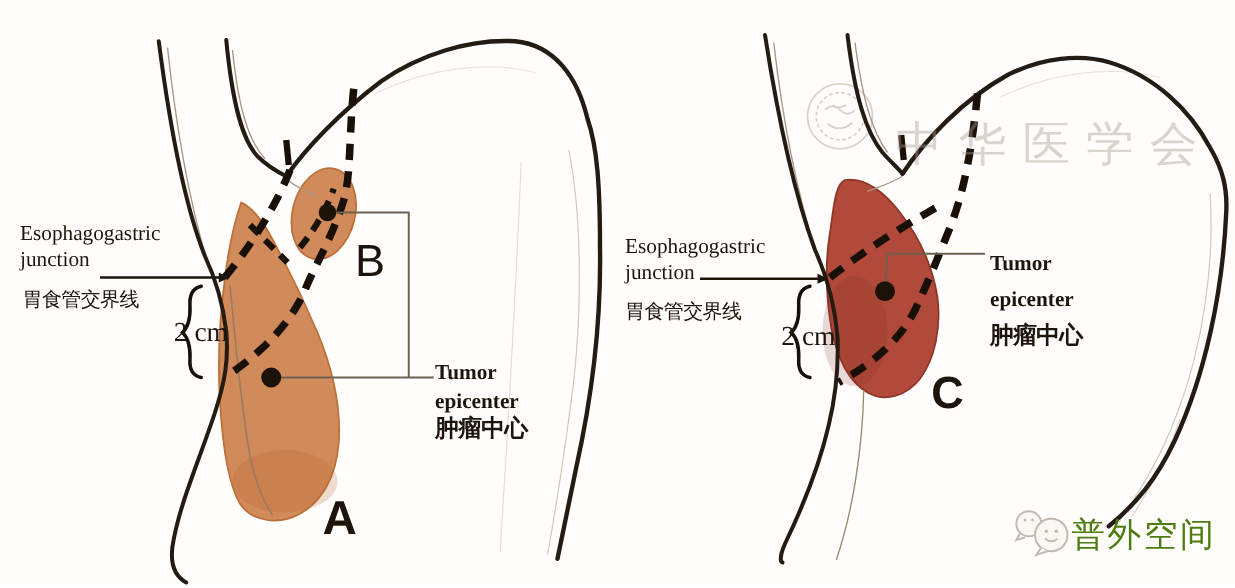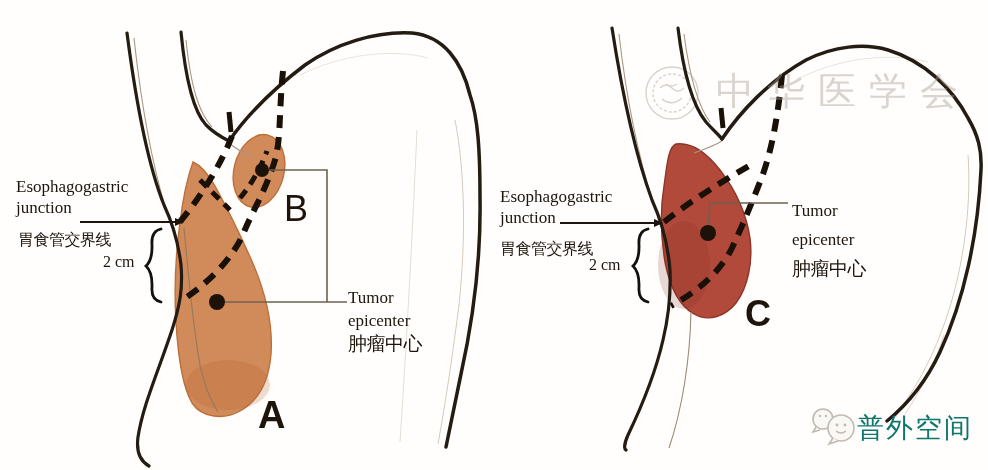--- a/index.html
+++ b/index.html
@@ -8,37 +8,38 @@
     width:988px;height:470px;
     background:#fffefd;
     overflow:hidden;
     font-family:"Liberation Serif","DejaVu Serif",serif;
     color:#1d150c;
   }
   #art{position:absolute;left:0;top:0;}
   .lbl{position:absolute;white-space:nowrap;}
   .egj-en{font-size:17px;line-height:21px;}
   .egj-cn{font-size:16px;letter-spacing:-0.5px;}
-  .scale{font-size:16px;}
-  .epi{font-size:17px;}
+  .scale{font-size:22px;margin-left:36px;}
+  .epi{font-size:17px;font-weight:bold;}
   .epi .cn{font-size:19px;letter-spacing:-0.5px;}
   .epi-left{line-height:23px;}
   .epi-right{line-height:29px;}
   .big-letter{font-family:"Liberation Sans","DejaVu Sans",sans-serif;}
   .letter-a{font-size:38px;font-weight:700;}
   .letter-b{font-size:36px;font-weight:400;}
   .letter-c{font-size:36px;font-weight:700;}
   .wm-society{
     font-size:38px;letter-spacing:13px;
     color:rgba(168,156,144,0.42);
     font-family:"Liberation Serif","DejaVu Serif",serif;
+    margin-top:24px;
   }
   .wm-brand{
     font-size:27px;letter-spacing:2px;
-    color:#0f766e;
+    color:#4d7c0f;
     font-family:"Liberation Sans","DejaVu Sans",sans-serif;
   }
 </style>
 </head>
 <body>
 
 <div id="figure">
 
   <svg id="art" width="988" height="470" viewBox="0 0 988 470">
 

